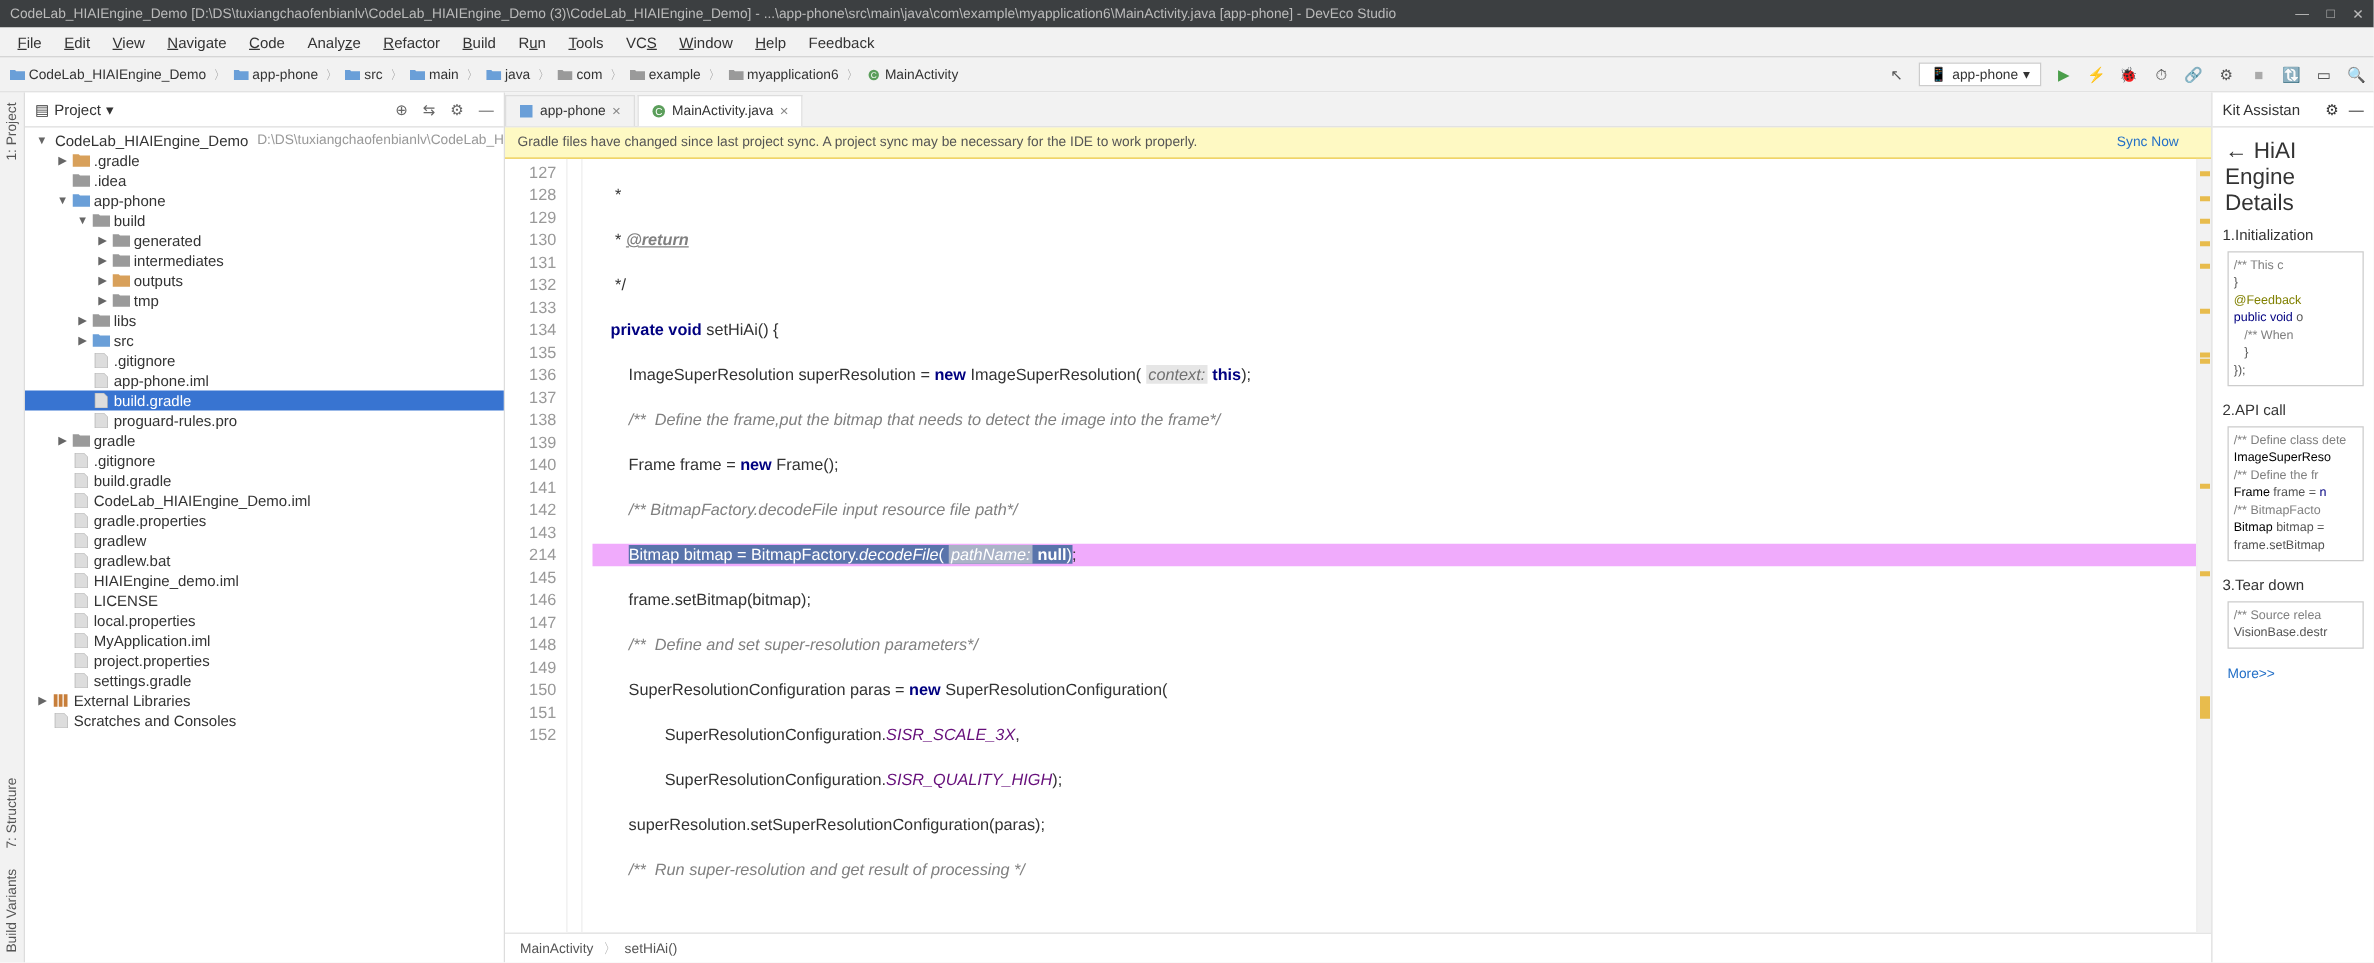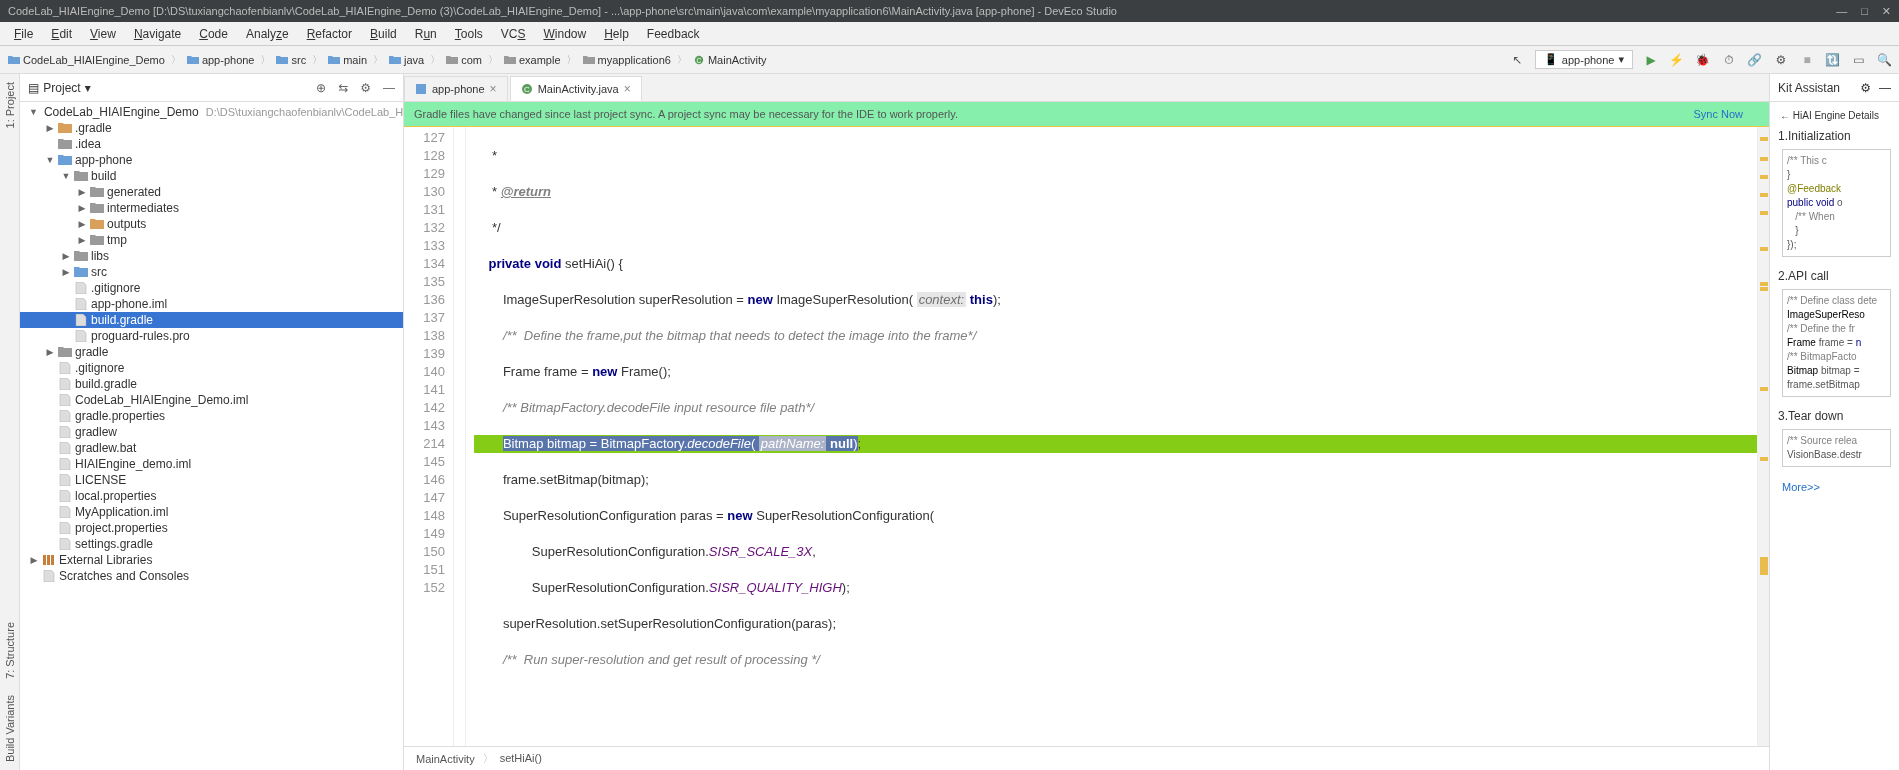--- a/index.html
+++ b/index.html
@@ -48,34 +48,34 @@
 .tree-icon { width: 14px; height: 12px; display: inline-block; }
 .tree-label { }
 .tree-note { color: #999; font-size: 11px; margin-left: 4px; }
 
 
 .editor-area { flex: 1; display: flex; flex-direction: column; background: #fff; }
 .editor-tabs { height: 28px; border-bottom: 1px solid #ddd; display: flex; align-items: flex-end; background: #f2f2f2; }
 .editor-tab { padding: 5px 10px; border: 1px solid #ddd; border-bottom: none; background: #f2f2f2; font-size: 11px; display: flex; align-items: center; gap: 5px; cursor: pointer; margin-right: 2px; }
 .editor-tab.active { background: #fff; }
 .tab-close { color: #888; cursor: pointer; font-size: 12px; }
-.sync-bar { background: #86efac; border-bottom: 1px solid #eac847; padding: 6px 10px; font-size: 11px; display: flex; align-items: center; }
+.sync-bar { background: #fef9c3; border-bottom: 1px solid #eac847; padding: 6px 10px; font-size: 11px; display: flex; align-items: center; }
 .sync-bar-text { flex: 1; color: #555; }
 .sync-now { color: #2470c7; cursor: pointer; margin-right: 16px; }
 .code-body { flex: 1; display: flex; overflow: hidden; position: relative; font-family: Consolas, "Courier New", monospace; font-size: 13px; }
 .gutter { width: 50px; background: #fff; border-right: 1px solid #eee; color: #999; text-align: right; padding-right: 8px; line-height: 18px; padding-top: 2px; }
 .fold-gutter { width: 12px; border-right: 1px solid #eee; }
 .code-lines { flex: 1; line-height: 18px; padding: 2px 0 2px 8px; white-space: pre; overflow: hidden; }
 .code-line { height: 18px; }
 .kw { color: #000080; font-weight: bold; }
 .comment { color: #808080; font-style: italic; }
 .doctag { color: #808080; font-style: italic; font-weight: bold; text-decoration: underline;}
 .param-hint { background: #e6e6e6; color: #707070; padding: 0 2px; font-style: italic; }
 .field-ref { color: #660e7a; font-style: italic; }
-.highlight-line { background: #84cc16; display: block; width: 100%; }
+.highlight-line { background: #f0abfc; display: block; width: 100%; }
 .selection { background: #5974ab; color: #fff; }
 .editor-footer { height: 24px; border-top: 1px solid #ddd; display: flex; align-items: center; padding: 0 12px; font-size: 11px; gap: 8px; color: #555; }
 .footer-sep::before { content: "〉"; color: #aaa; margin-right: 6px; }
 .marker-bar { width: 12px; background: #f2f2f2; border-left: 1px solid #eee; position: relative; }
 .marker { position: absolute; width: 8px; height: 4px; left: 2px; }
 
 
 .right-panel { width: 130px; background: #fff; border-left: 1px solid #ddd; display: flex; flex-direction: column; }
 .right-header { height: 28px; border-bottom: 1px solid #ddd; display: flex; align-items: center; padding: 0 8px; font-size: 12px; gap: 8px; }
 .right-header-title { flex: 1; }
@@ -613,20 +613,21 @@
 <div class="code-line">     *</div>
 <div class="code-line">     * <span class="doctag">@return</span></div>
 <div class="code-line">     */</div>
 <div class="code-line">    <span class="kw">private void</span> setHiAi() {</div>
 <div class="code-line">        ImageSuperResolution superResolution = <span class="kw">new</span> ImageSuperResolution( <span class="param-hint">context:</span> <span class="kw">this</span>);</div>
 <div class="code-line">        <span class="comment">/**  Define the frame,put the bitmap that needs to detect the image into the frame*/</span></div>
 <div class="code-line">        Frame frame = <span class="kw">new</span> Frame();</div>
 <div class="code-line">        <span class="comment">/** BitmapFactory.decodeFile input resource file path*/</span></div>
 <div class="code-line highlight-line">        <span class="selection">Bitmap bitmap = BitmapFactory.<i>decodeFile</i>( <span class="param-hint" style="background:#aab3c7;color:#fff">pathName:</span> <span class="kw" style="color:#fff">null</span>)</span>;</div>
 <div class="code-line">        frame.setBitmap(bitmap);</div>
+<div class="code-line">        <span class="comment">/**  Define and set super-resolution parameters*/</span></div>
 <div class="code-line">        SuperResolutionConfiguration paras = <span class="kw">new</span> SuperResolutionConfiguration(</div>
 <div class="code-line">                SuperResolutionConfiguration.<span class="field-ref">SISR_SCALE_3X</span>,</div>
 <div class="code-line">                SuperResolutionConfiguration.<span class="field-ref">SISR_QUALITY_HIGH</span>);</div>
 <div class="code-line">        superResolution.setSuperResolutionConfiguration(paras);</div>
 <div class="code-line">        <span class="comment">/**  Run super-resolution and get result of processing */</span></div>
 
 
 
 
 
@@ -655,21 +656,21 @@
     </div>
   </div>
 
   <div class="right-panel">
     <div class="right-header">
       <span class="right-header-title">Kit Assistan</span>
       <span>⚙</span>
       <span>—</span>
     </div>
     <div class="right-body">
-      <div style="font-size:10px;padding:4px 6px;color:#333">← <span>HiAI Engine Details</span></div>
+      <div style="font-size:18px;padding:4px 6px;color:#333">← <span>HiAI Engine Details</span></div>
       <div class="right-section-title">1.Initialization</div>
       <div class="right-snippet">
         <div><span class="cmt">/** This c</span></div>
         <div>}</div>
         <div><span class="ann">@Feedback</span></div>
         <div><span class="kw2">public void</span> o</div>
         <div>&nbsp;&nbsp;&nbsp;<span class="cmt">/** When</span></div>
         <div>&nbsp;&nbsp;&nbsp;}</div>
         <div>});</div>
       </div>

